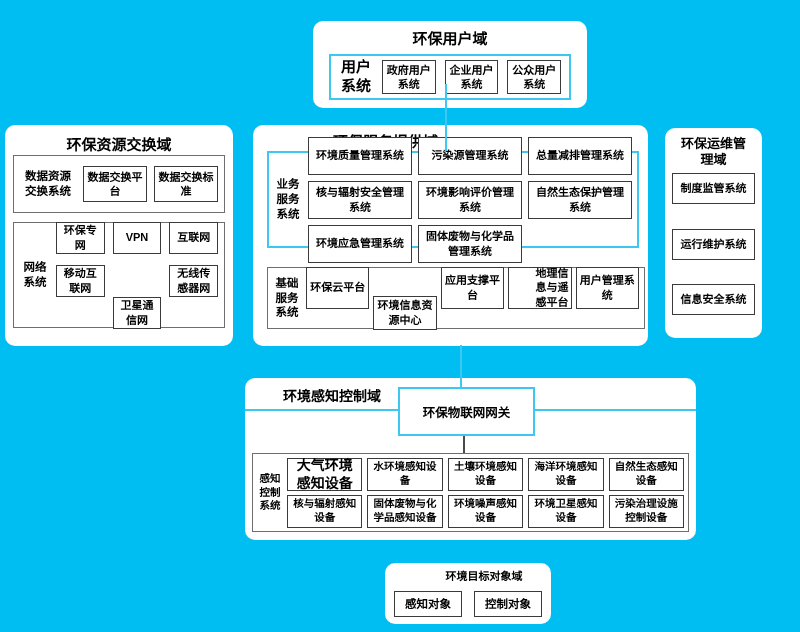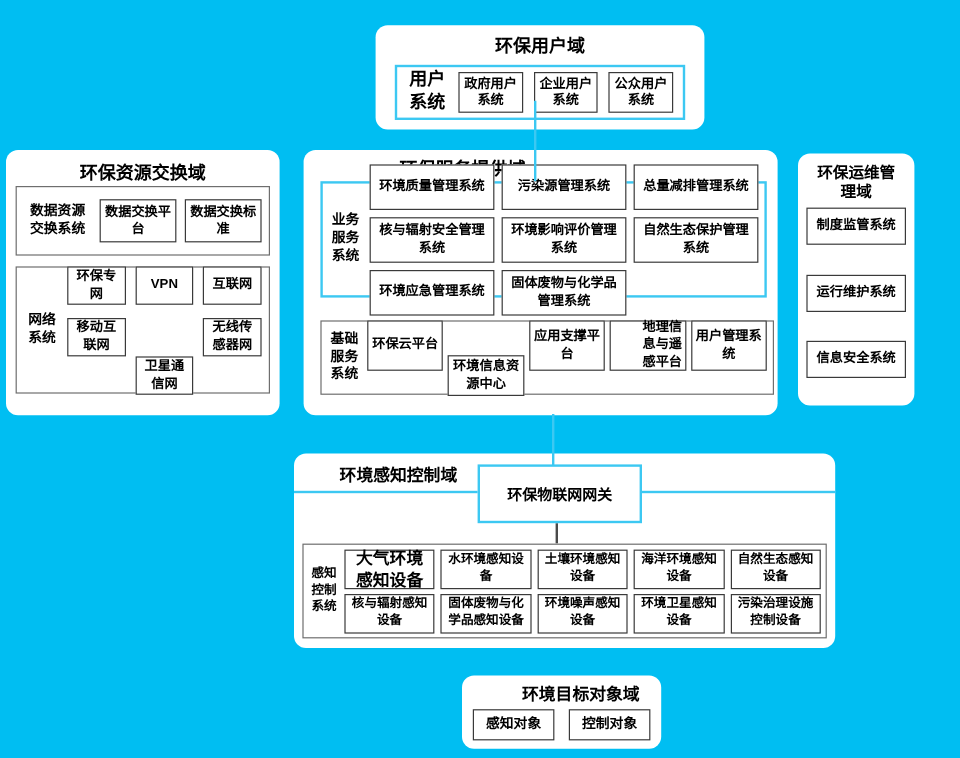--- a/index.html
+++ b/index.html
@@ -109,19 +109,19 @@
       <div class="item" style="height:33px;font-size:10.5px;">核与辐射感知设备</div>
       <div class="item" style="height:33px;font-size:10.5px;">固体废物与化学品感知设备</div>
       <div class="item" style="height:33px;font-size:10.5px;">环境噪声感知设备</div>
       <div class="item" style="height:33px;font-size:10.5px;">环境卫星感知设备</div>
       <div class="item" style="height:33px;font-size:10.5px;">污染治理设施控制设备</div>
     </div>
   </div>
 </div>
 
 <div class="domain" style="left:385px;top:563px;width:166px;height:61px;">
-  <div class="dtitle" style="padding-top:7px;font-size:14px;padding-left:32px;">环境目标对象域</div>
+  <div class="dtitle" style="padding-top:7px;font-size:11px;padding-left:32px;">环境目标对象域</div>
   <div class="item" style="position:absolute;left:9px;top:28px;width:68px;height:26px;font-size:11.5px;">感知对象</div>
   <div class="item" style="position:absolute;left:89px;top:28px;width:68px;height:26px;font-size:11.5px;">控制对象</div>
 </div>
 
 <div class="vline" style="left:445px;top:84px;height:67px;"></div>
 <div class="vline" style="left:460px;top:345px;height:43px;"></div>
 
 </body></html>

